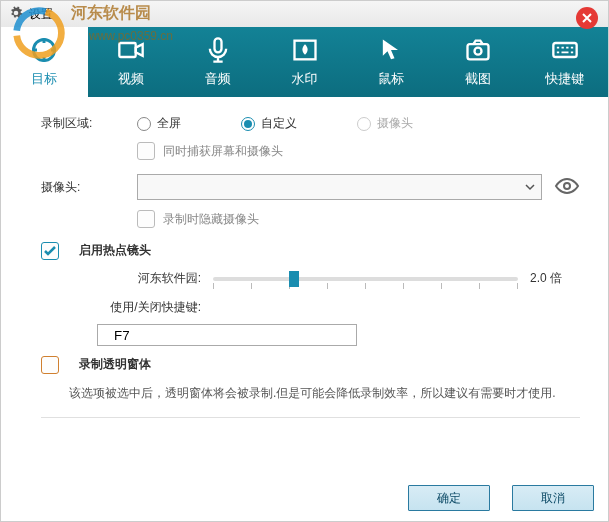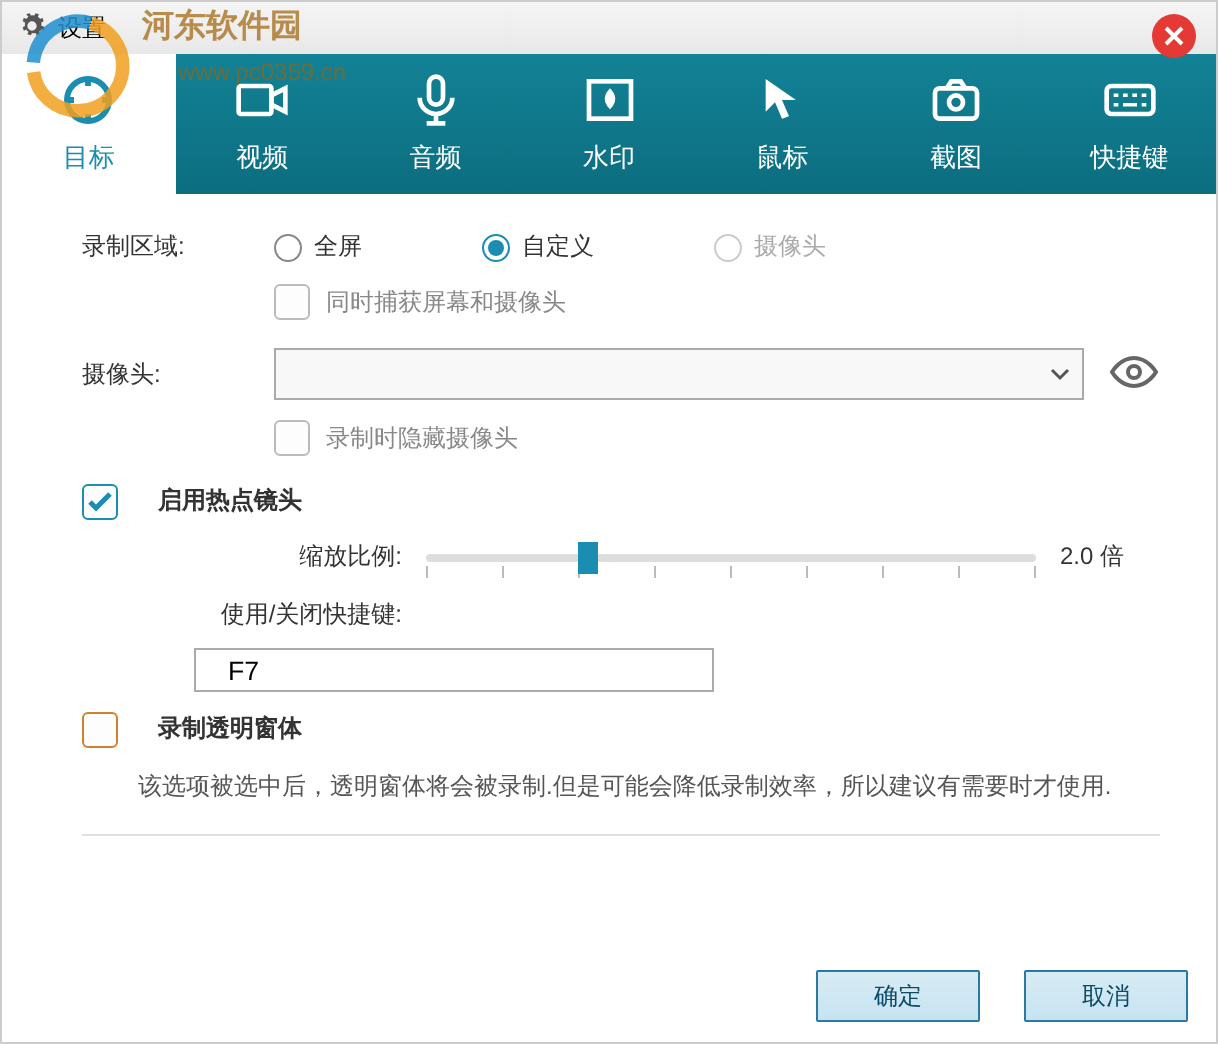--- a/index.html
+++ b/index.html
@@ -272,21 +272,21 @@
   <div class="section-check">
     <span class="chkbox checked">
       <svg viewBox="0 0 14 14">
           <path d="M2 7l3 3 7-7" fill="none" stroke="#1a8db0" stroke-width="2.5"></path>
         </svg>
     </span>
     <b>启用热点镜头</b>
   </div>
 
   <div class="sub-indent slider-row">
-    <span class="slider-label">缩放比例:</span>
+    <span class="slider-label">河东软件园:</span>
     <div class="slider-track">
       <div class="slider-ticks">
           <span></span>
           <span></span>
           <span></span>
           <span></span>
           <span></span>
           <span></span>
           <span></span>
           <span></span>

